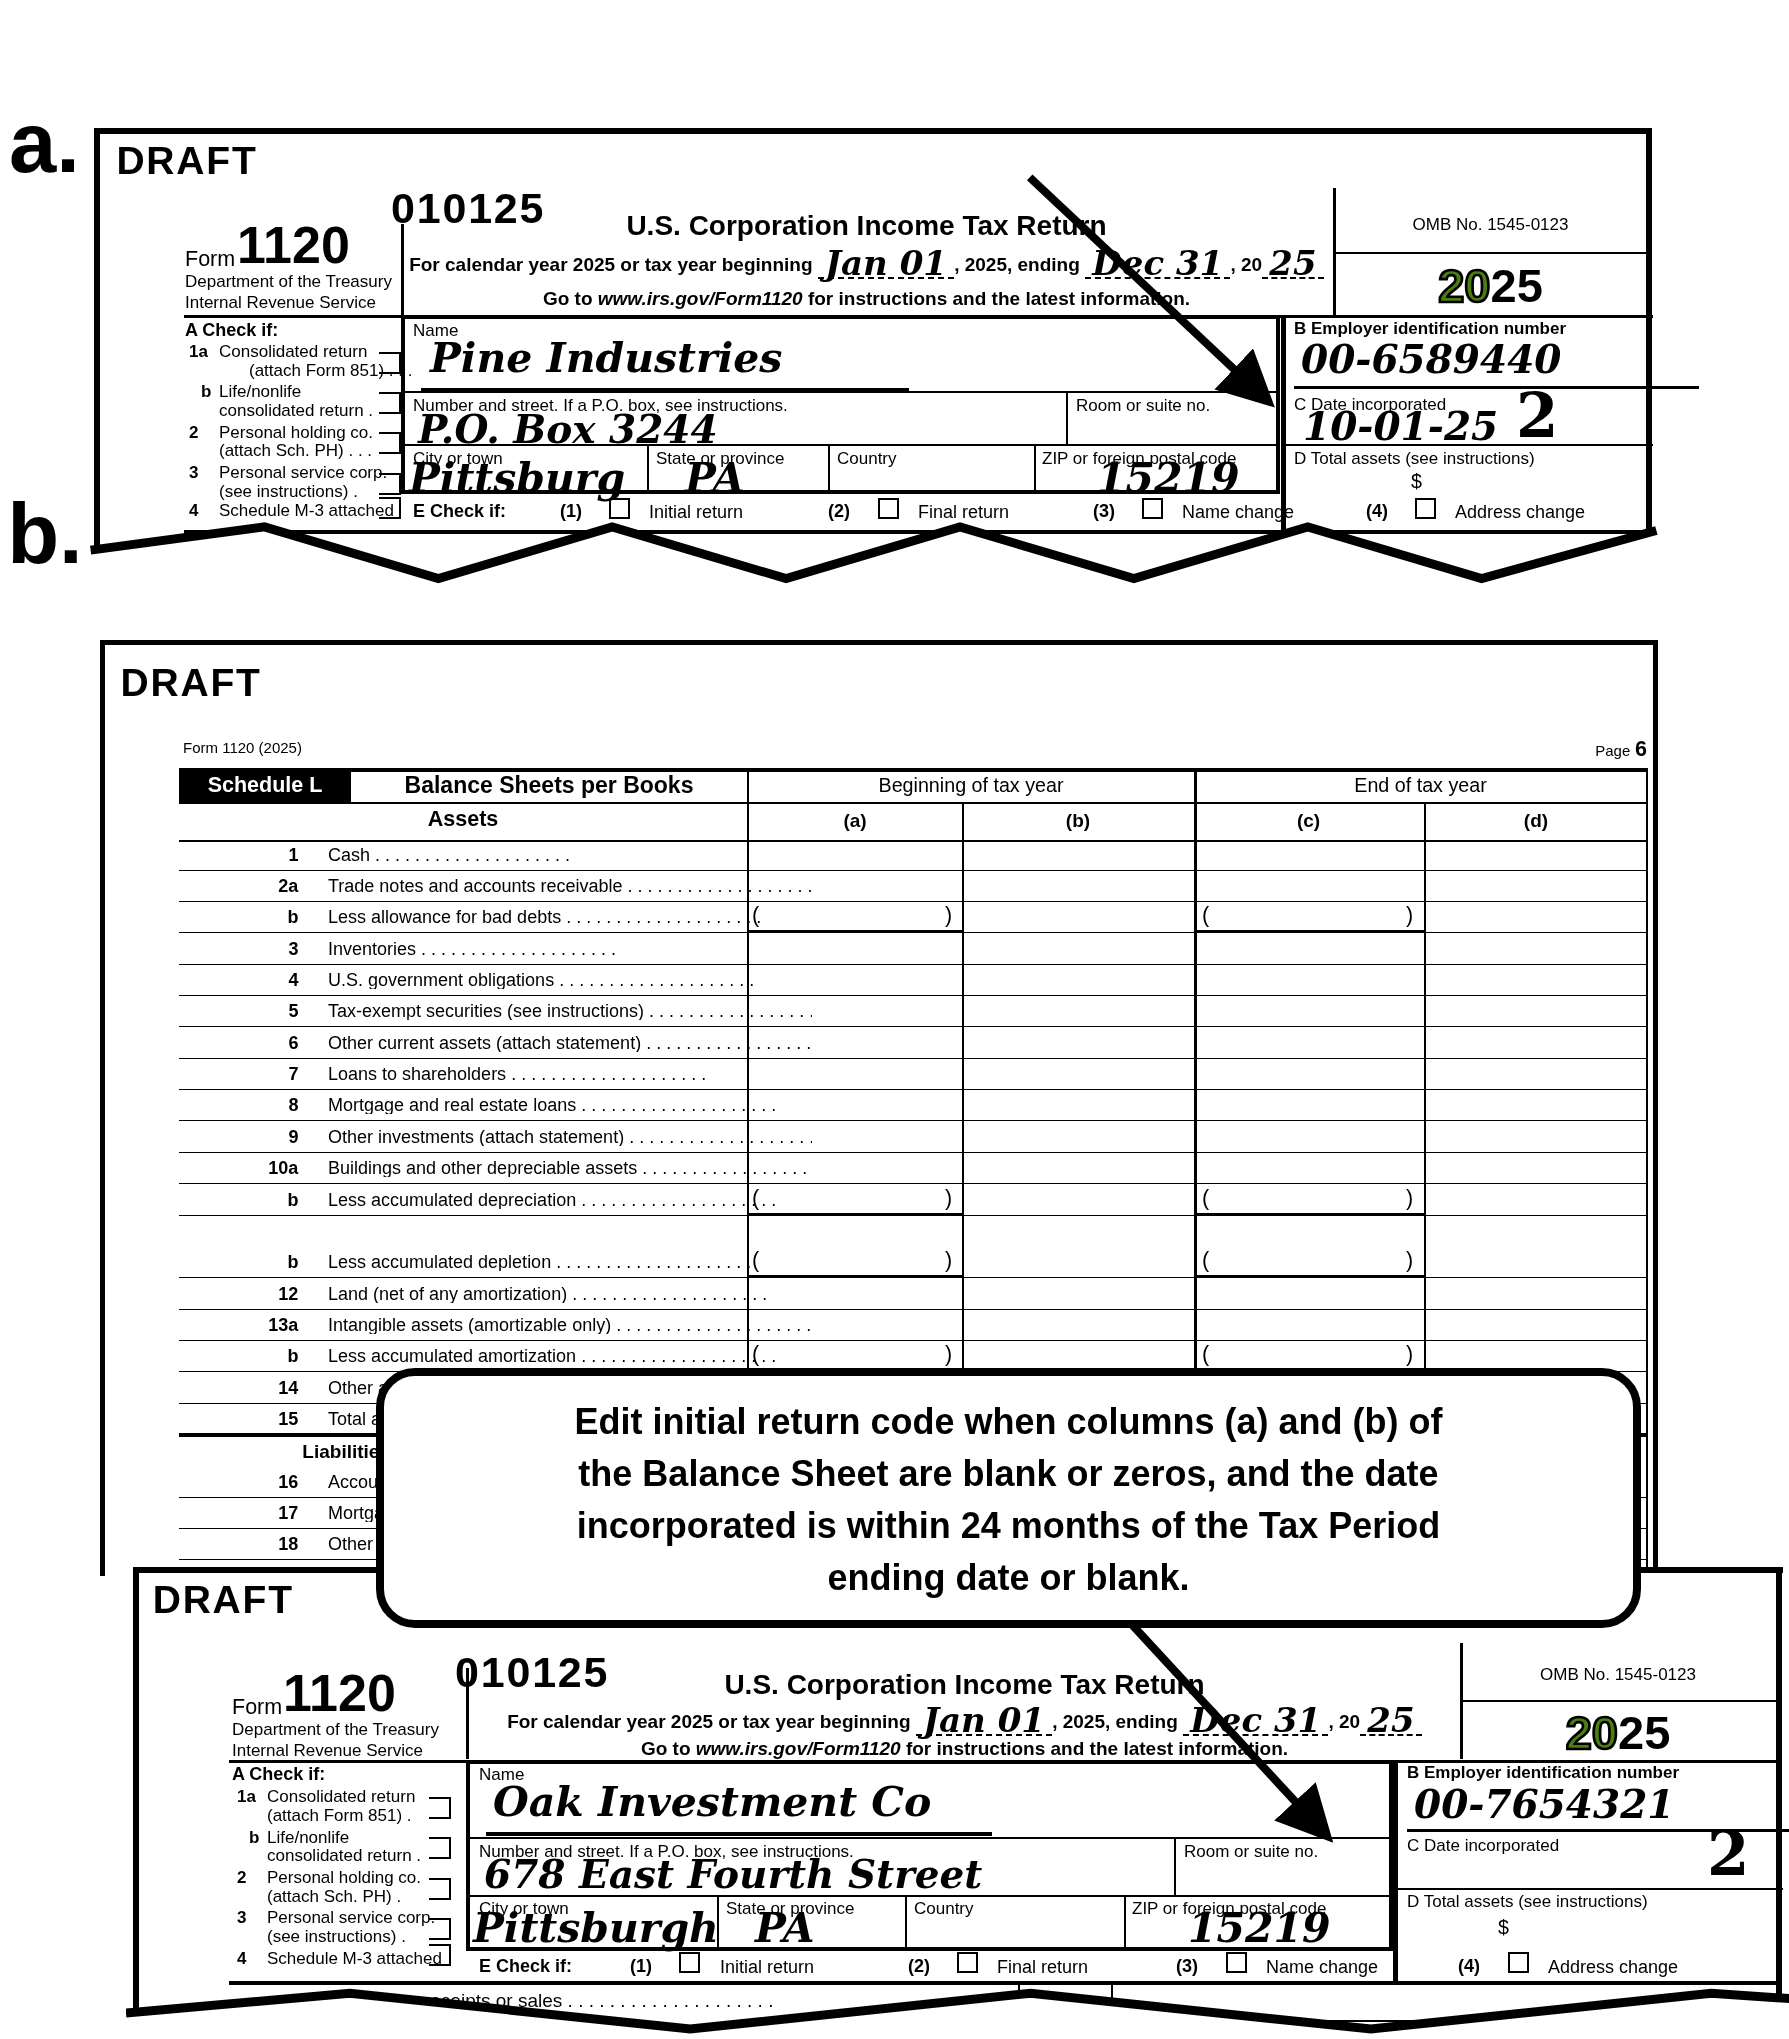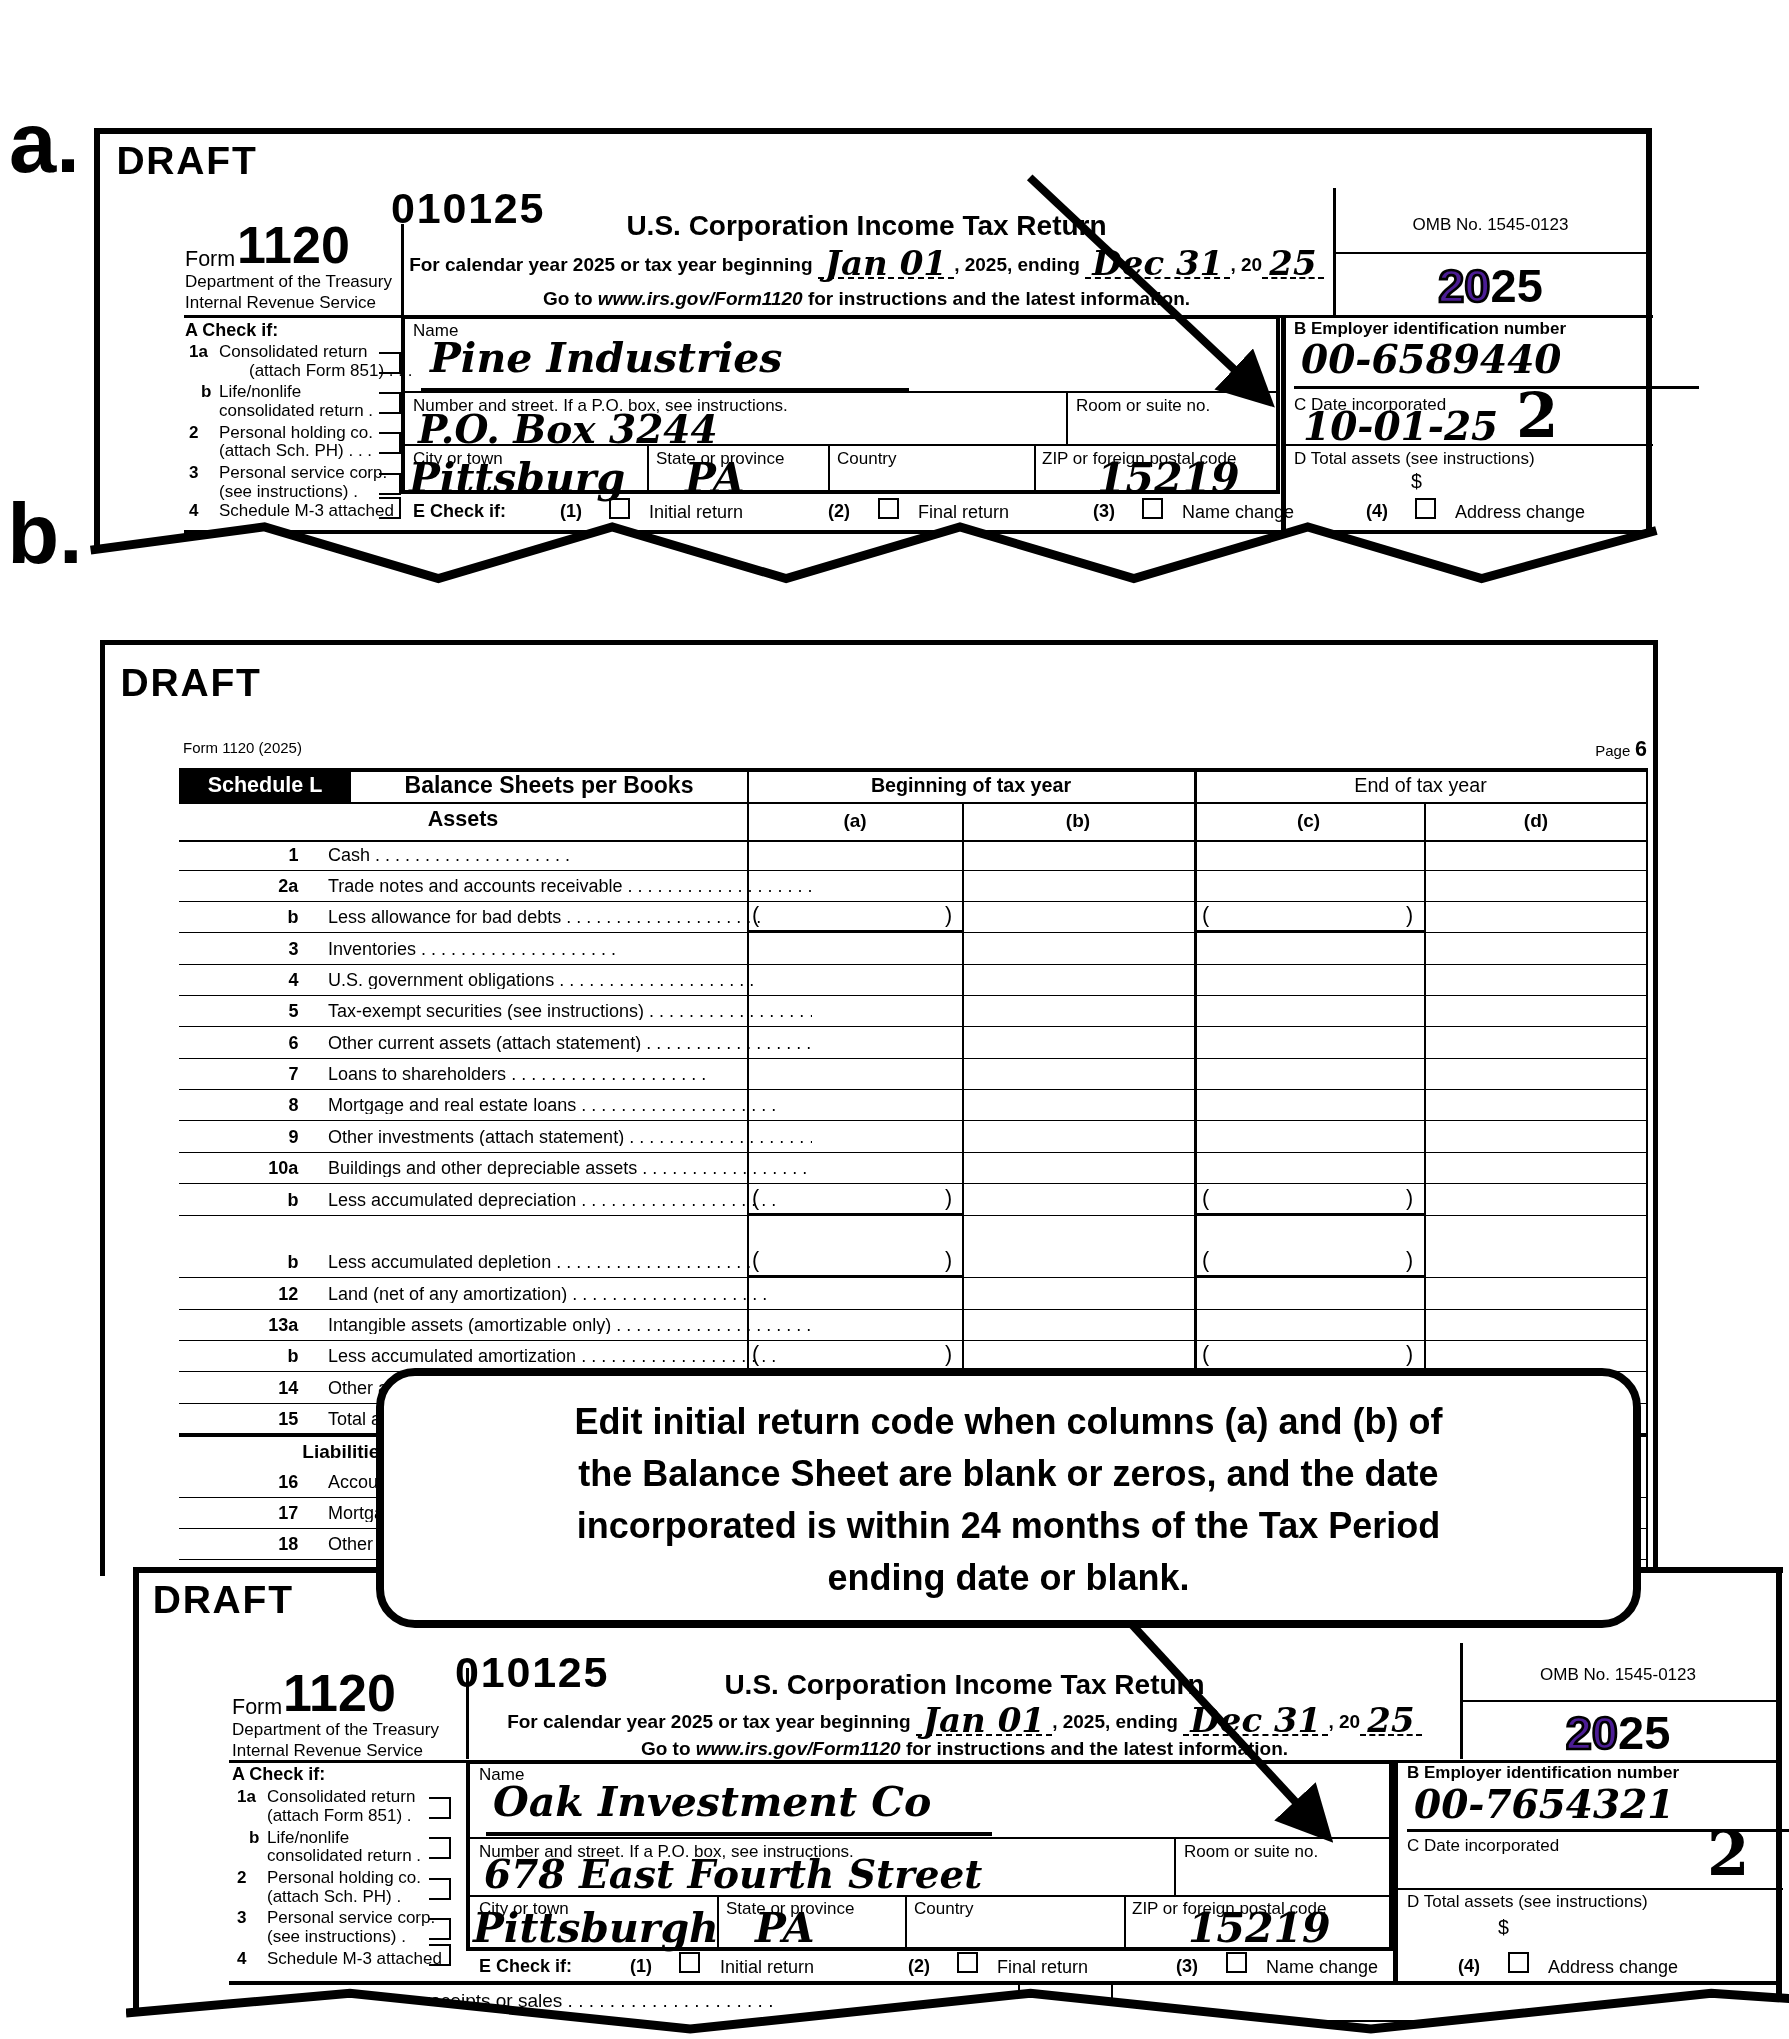--- a/index.html
+++ b/index.html
@@ -11,21 +11,21 @@
   .sm{font-size:15px;}
   .b{font-weight:bold;}
   .hw{position:absolute;font-family:"DejaVu Serif",serif;font-style:italic;font-weight:bold;white-space:nowrap;line-height:1;}
   .seclab{position:absolute;font:bold 85px/1 "Liberation Sans",sans-serif;}
   .draft{position:absolute;font:bold 39px/1 "Liberation Sans",sans-serif;letter-spacing:1.8px;}
   .callout{position:absolute;background:#fff;border:8px solid #000;border-radius:39px;text-align:center;box-sizing:border-box;z-index:40;}
   .callout .cl{font:bold 30px/1.55 "Liberation Sans",sans-serif;}
   #callout2 .cl{font:bold 36px/1.45 "Liberation Sans",sans-serif;}
   .bkt{position:absolute;width:22.4px;height:22.4px;border:2.2px solid #000;border-left:none;box-sizing:border-box;}
   .chk{position:absolute;width:20.6px;height:20.6px;border:2.2px solid #000;box-sizing:border-box;}
-  .outline20{color:#4c1d95;-webkit-text-stroke:2.7px #000;}
+  .outline20{color:#4d7c0f;-webkit-text-stroke:2.7px #000;}
   .yearbig{font:bold 47px/1 "Liberation Sans",sans-serif;}
   .titleline{position:absolute;text-align:center;font:bold 28px/1 "Liberation Sans",sans-serif;white-space:nowrap;}
   .calline{position:absolute;display:flex;align-items:baseline;justify-content:center;white-space:pre;font:bold 19px/1 "Liberation Sans",sans-serif;}
   .calline .hwd{position:relative;font:bold italic 34px/0.8 "DejaVu Serif",serif;border-bottom:2.7px dashed #000;padding:0 7.2px;top:3.6px;}
   .gotoline{position:absolute;text-align:center;font:bold 19px/1 "Liberation Sans",sans-serif;white-space:nowrap;}
   .srow{position:absolute;left:79px;width:1469px;height:31px;overflow:visible;}
   .srow .rnum{position:absolute;left:22.4px;top:6.3px;width:97px;text-align:right;font:bold 18px/1 "Liberation Sans",sans-serif;}
   .srow .rlab{position:absolute;left:149px;top:6.3px;width:484px;overflow:hidden;white-space:nowrap;font:18px/1 "Liberation Sans",sans-serif;}
   .srow .rline{position:absolute;left:0;top:29.6px;width:1469px;height:1.4px;background:#000;}
   .srow .paren{position:absolute;top:2.7px;font:21.5px/1 "Liberation Sans",sans-serif;}
@@ -153,21 +153,21 @@
 
     <div class="draft" style="left:20.6px;top:23px;">DRAFT</div>
     <div class="lbl sm" style="left:83px;top:100px;">Form 1120 (2025)</div>
     <div class="lbl" style="left:1361px;top:97px;width:186px;text-align:right;">
       <span class="sm">Page</span>&nbsp;<span class="b" style="font-size:21.5px;">6</span>
     </div>
 
     <div class="ln" style="left:79px;top:128px;width:1469px;height:3.6px;"></div>
     <div class="abs" style="left:79px;top:128px;width:172px;height:34px;background:#000;color:#fff;text-align:center;font:bold 21.5px/34px 'Liberation Sans',sans-serif;">Schedule L</div>
     <div class="colhead" style="left:251px;top:134px;width:396px;font-size:23px;">Balance Sheets per Books</div>
-    <div class="colhead" style="left:647px;top:136px;width:448px;font-weight:bold;font-size:19.7px;">Beginning of tax year</div>
+    <div class="colhead" style="left:647px;top:136px;width:448px;font-weight:normal;font-size:19.7px;">Beginning of tax year</div>
     <div class="colhead" style="left:1094px;top:136px;width:453px;font-weight:normal;font-size:19.7px;">End of tax year</div>
     <div class="ln" style="left:79px;top:162px;width:1469px;height:1.8px;"></div>
     <div class="colhead" style="left:79px;top:169px;width:568px;font-size:21.5px;">Assets</div>
     <div class="colhead" style="left:647px;top:171px;width:216px;">(a)</div>
     <div class="colhead" style="left:862px;top:171px;width:232px;">(b)</div>
     <div class="colhead" style="left:1094px;top:171px;width:229px;">(c)</div>
     <div class="colhead" style="left:1324px;top:171px;width:224px;">(d)</div>
     <div class="ln" style="left:79px;top:200px;width:1469px;height:2.2px;"></div>
 
     <div class="ln" style="left:647px;top:128px;width:1.8px;height:799px;"></div>

